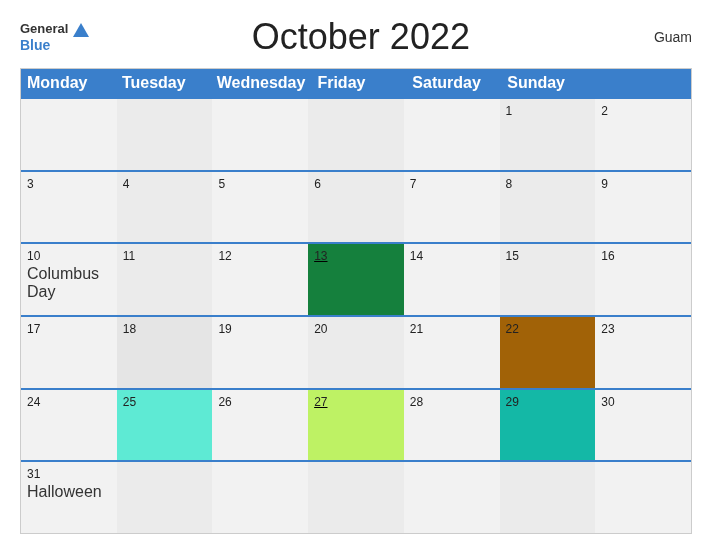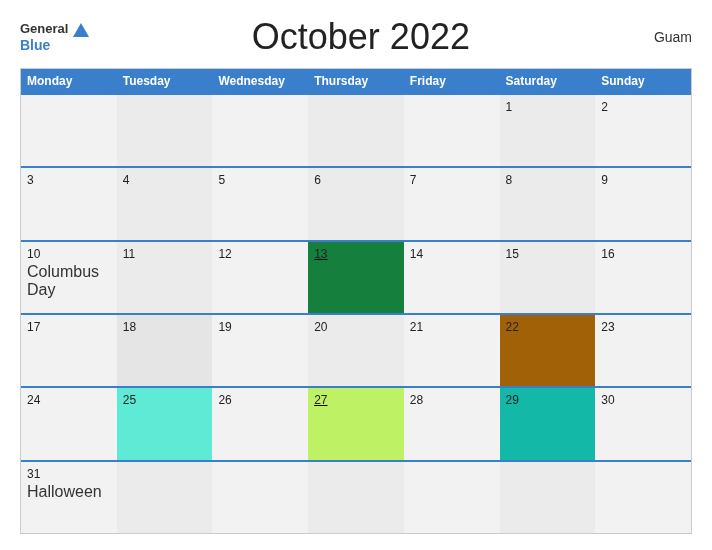--- a/index.html
+++ b/index.html
@@ -59,21 +59,21 @@
       flex-direction: column;
       border: 1px solid #ccc;
     }
     .cal-header {
       display: grid;
       grid-template-columns: repeat(7, 1fr);
       background: #3a7fcb;
     }
     .cal-header-cell {
       color: #fff;
-      font-size: 12px;
+      font-size: 16px;
       font-weight: bold;
       padding: 5px 6px;
       text-align: left;
     }
     .cal-body {
       flex: 1;
       display: flex;
       flex-direction: column;
     }
     .cal-row {
@@ -131,21 +131,20 @@
     </div>
     <div class="title">October 2022</div>
     <div class="region">Guam</div>
   </div>
 
   <div class="calendar">
     <div class="cal-header">
     <div class="cal-header-cell">Monday</div>
         <div class="cal-header-cell">Tuesday</div>
         <div class="cal-header-cell">Wednesday</div>
-        <div class="cal-header-cell">Thursday</div>
         <div class="cal-header-cell">Friday</div>
         <div class="cal-header-cell">Saturday</div>
         <div class="cal-header-cell">Sunday</div>
       </div>
     <div class="cal-body">
     <div class="cal-row">
           <div class="cal-cell empty" style="background: rgb(242, 242, 242);"></div>
           <div class="cal-cell empty" style="background: rgb(235, 235, 235);"></div>
           <div class="cal-cell empty" style="background: rgb(242, 242, 242);"></div>
           <div class="cal-cell empty" style="background: rgb(235, 235, 235);"></div>

